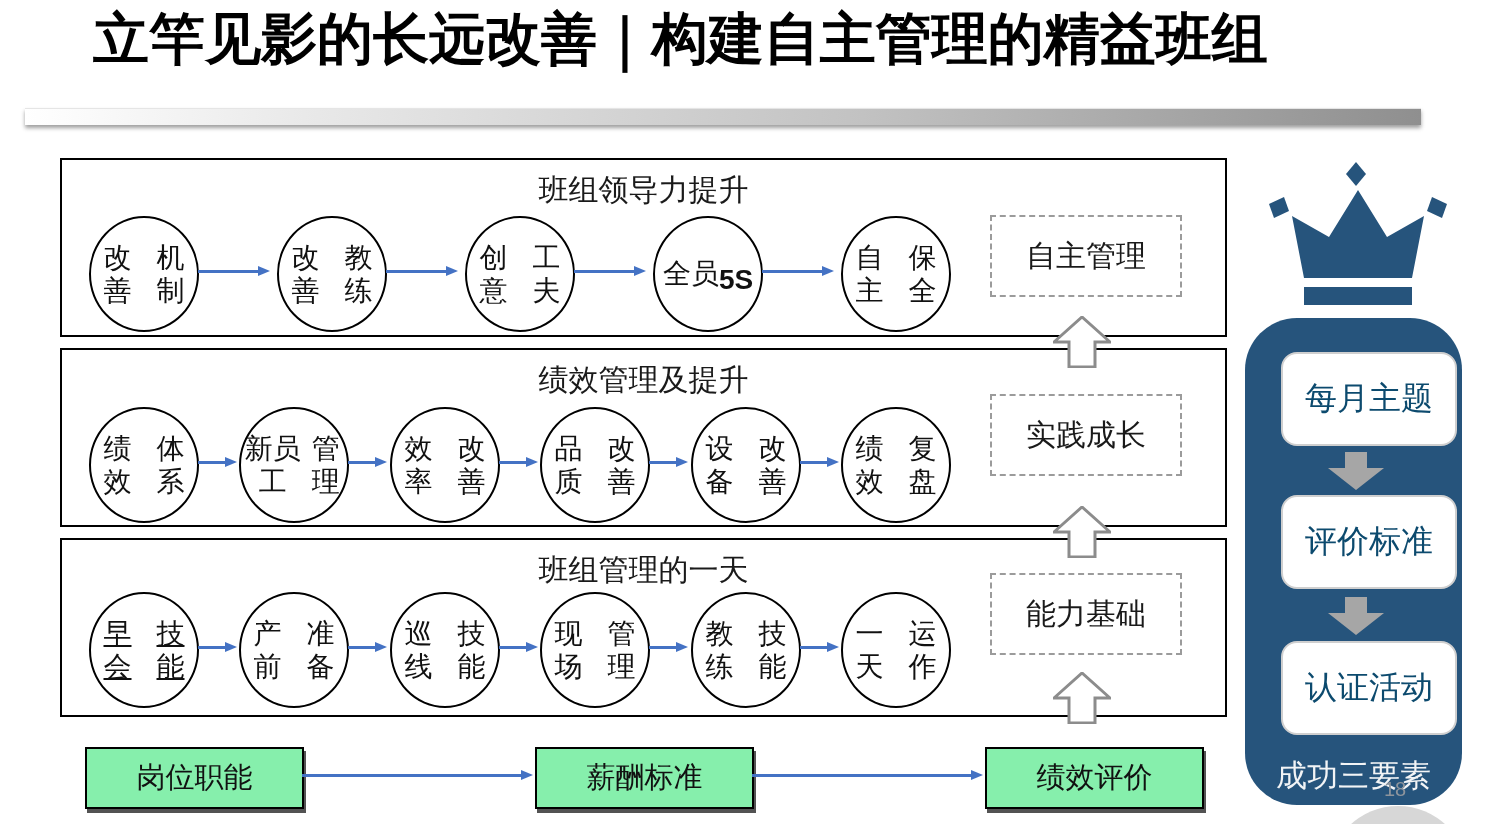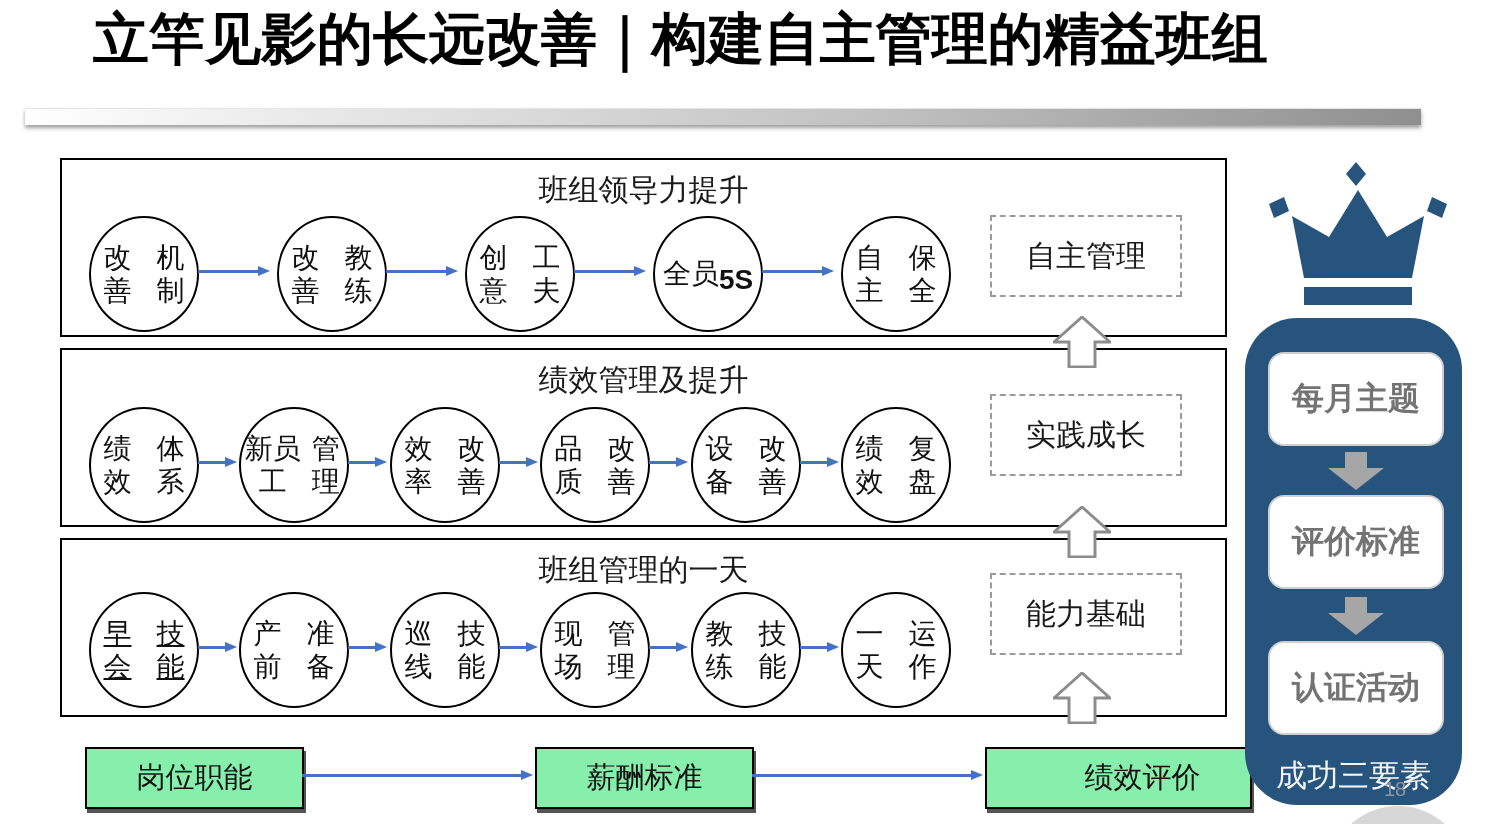--- a/index.html
+++ b/index.html
@@ -33,23 +33,23 @@
 
   
   .found-box{position:absolute;top:747px;width:215px;height:58px;background:#86efac;border:2px solid #000;
              box-shadow:2px 4px 0 rgba(25,25,25,0.75);display:flex;align-items:center;justify-content:center;
              font-size:29px;color:#111;}
 
   
   .gray-circle{position:absolute;left:1328px;top:806px;width:140px;height:140px;border-radius:50%;background:#d7d7d7;}
   .crown{position:absolute;left:1262px;top:160px;}
   .panel{position:absolute;left:1245px;top:318px;width:217px;height:487px;background:#26547C;border-radius:52px;}
-  .step-box{position:absolute;left:23px;width:176px;height:94px;background:#ffffff;border:2px solid #cfcfcf;
+  .step-box{position:absolute;left:36px;width:176px;height:94px;background:#ffffff;border:2px solid #cfcfcf;
             border-radius:16px;display:flex;align-items:center;justify-content:center;
-            font-size:32px;font-weight:700;color:#737373;box-sizing:border-box;}
+            font-size:32px;font-weight:400;color:#0c4a6e;box-sizing:border-box;}
   .down-arrow{position:absolute;left:83px;}
   .panel-caption{position:absolute;top:437px;left:0;width:100%;text-align:center;font-size:31px;color:#f2f4f6;}
   .page-num{position:absolute;left:1384px;top:778px;font-size:20px;color:#8d949c;z-index:7;}
 </style>
 </head>
 <body>
 
 <div class="slide">
 
   <div class="slide-title">立竿见影的长远改善｜构建自主管理的精益班组</div>
@@ -159,21 +159,21 @@
     <polygon points="29,1 57,26 42,26 42,51 16,51 16,26 1,26" fill="#ffffff" stroke="#8c8c8c" stroke-width="3"></polygon>
   </svg>
   <svg class="up-arrow" style="left:1053px;top:672px;" width="58" height="52" viewBox="0 0 58 52">
     <polygon points="29,1 57,26 42,26 42,51 16,51 16,26 1,26" fill="#ffffff" stroke="#8c8c8c" stroke-width="3"></polygon>
   </svg>
 
   <div class="found-box" style="left:85px;">岗位职能</div>
   <div class="harrow" style="left:302px;top:774px;width:221px;"></div>
   <div class="found-box" style="left:535px;">薪酬标准</div>
   <div class="harrow" style="left:752px;top:774px;width:221px;"></div>
-  <div class="found-box" style="left:985px;padding-left:48px;">绩效评价</div>
+  <div class="found-box" style="left:985px;">绩效评价</div>
 
   <div class="gray-circle"></div>
 
   <svg class="crown" width="192" height="145" viewBox="0 0 192 145">
     <polygon points="94,2 104,14 94,26 84,14" fill="#26547C"></polygon>
     <polygon points="7,44 22,37 27,51 12,58" fill="#26547C"></polygon>
     <polygon points="185,44 170,37 165,51 180,58" fill="#26547C"></polygon>
     <polygon points="30,56 67,77 96,30 125,77 162,56 150,118 42,118" fill="#26547C"></polygon>
     <rect x="42" y="127" width="108" height="18" fill="#26547C"></rect>
   </svg>

